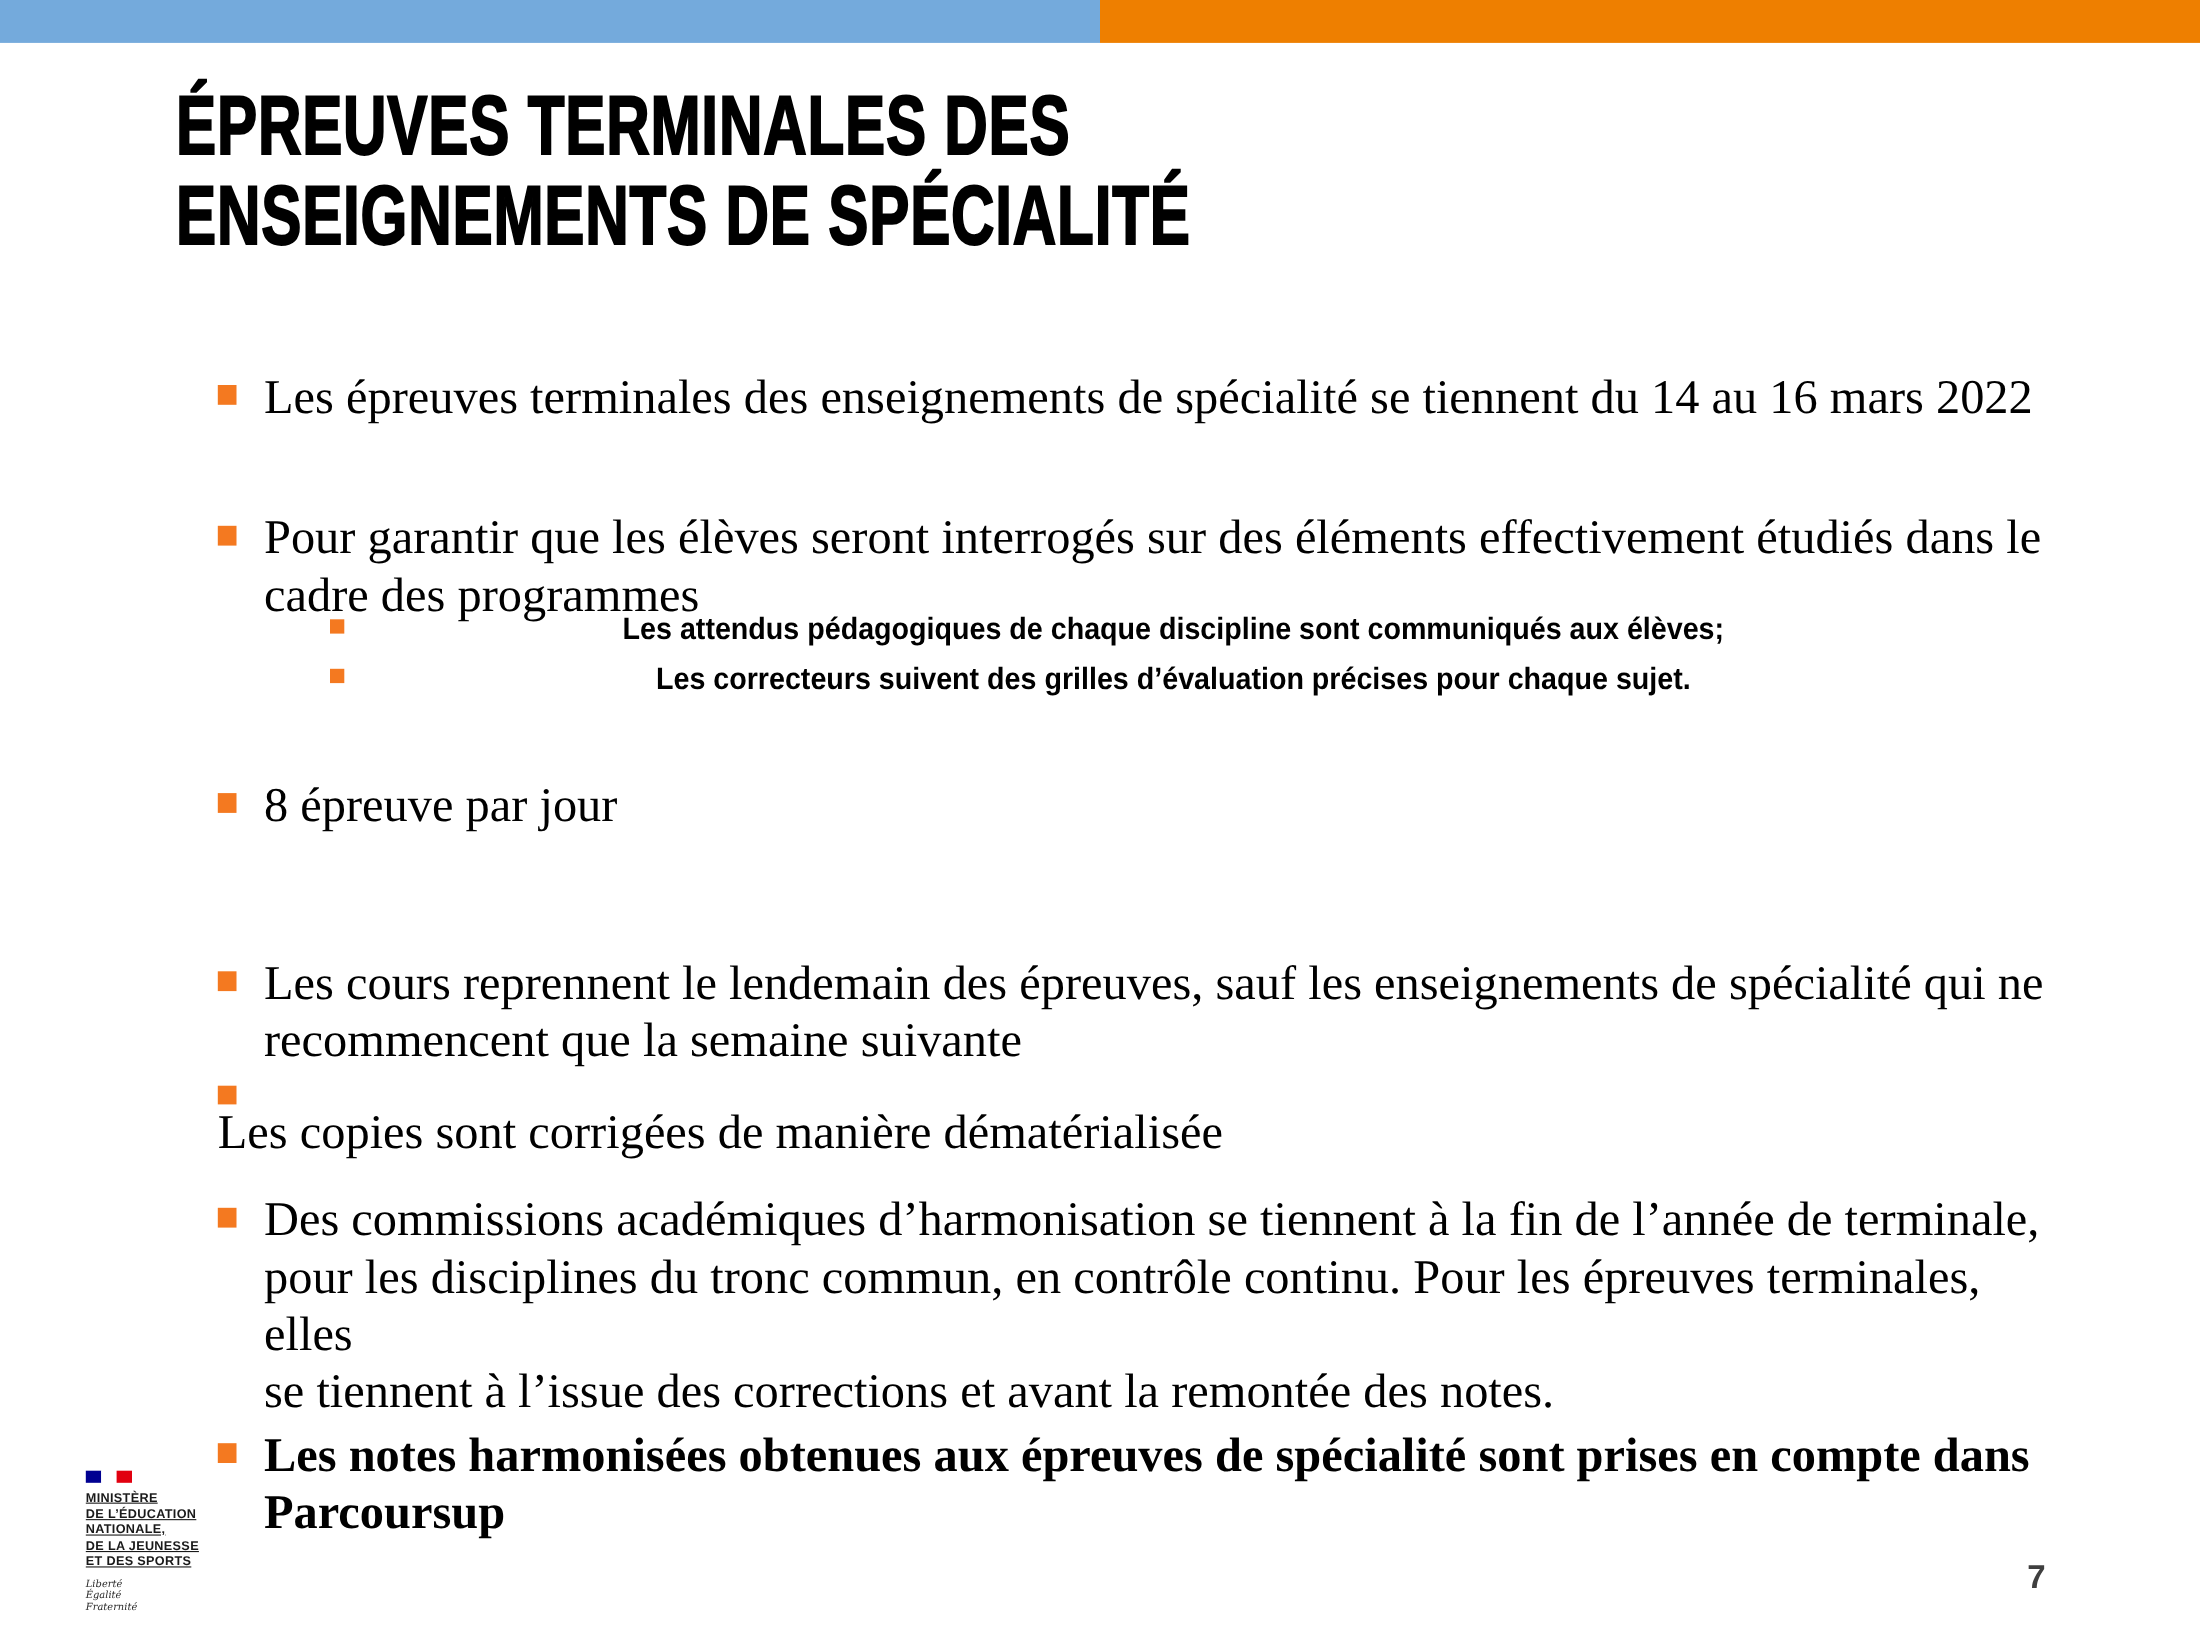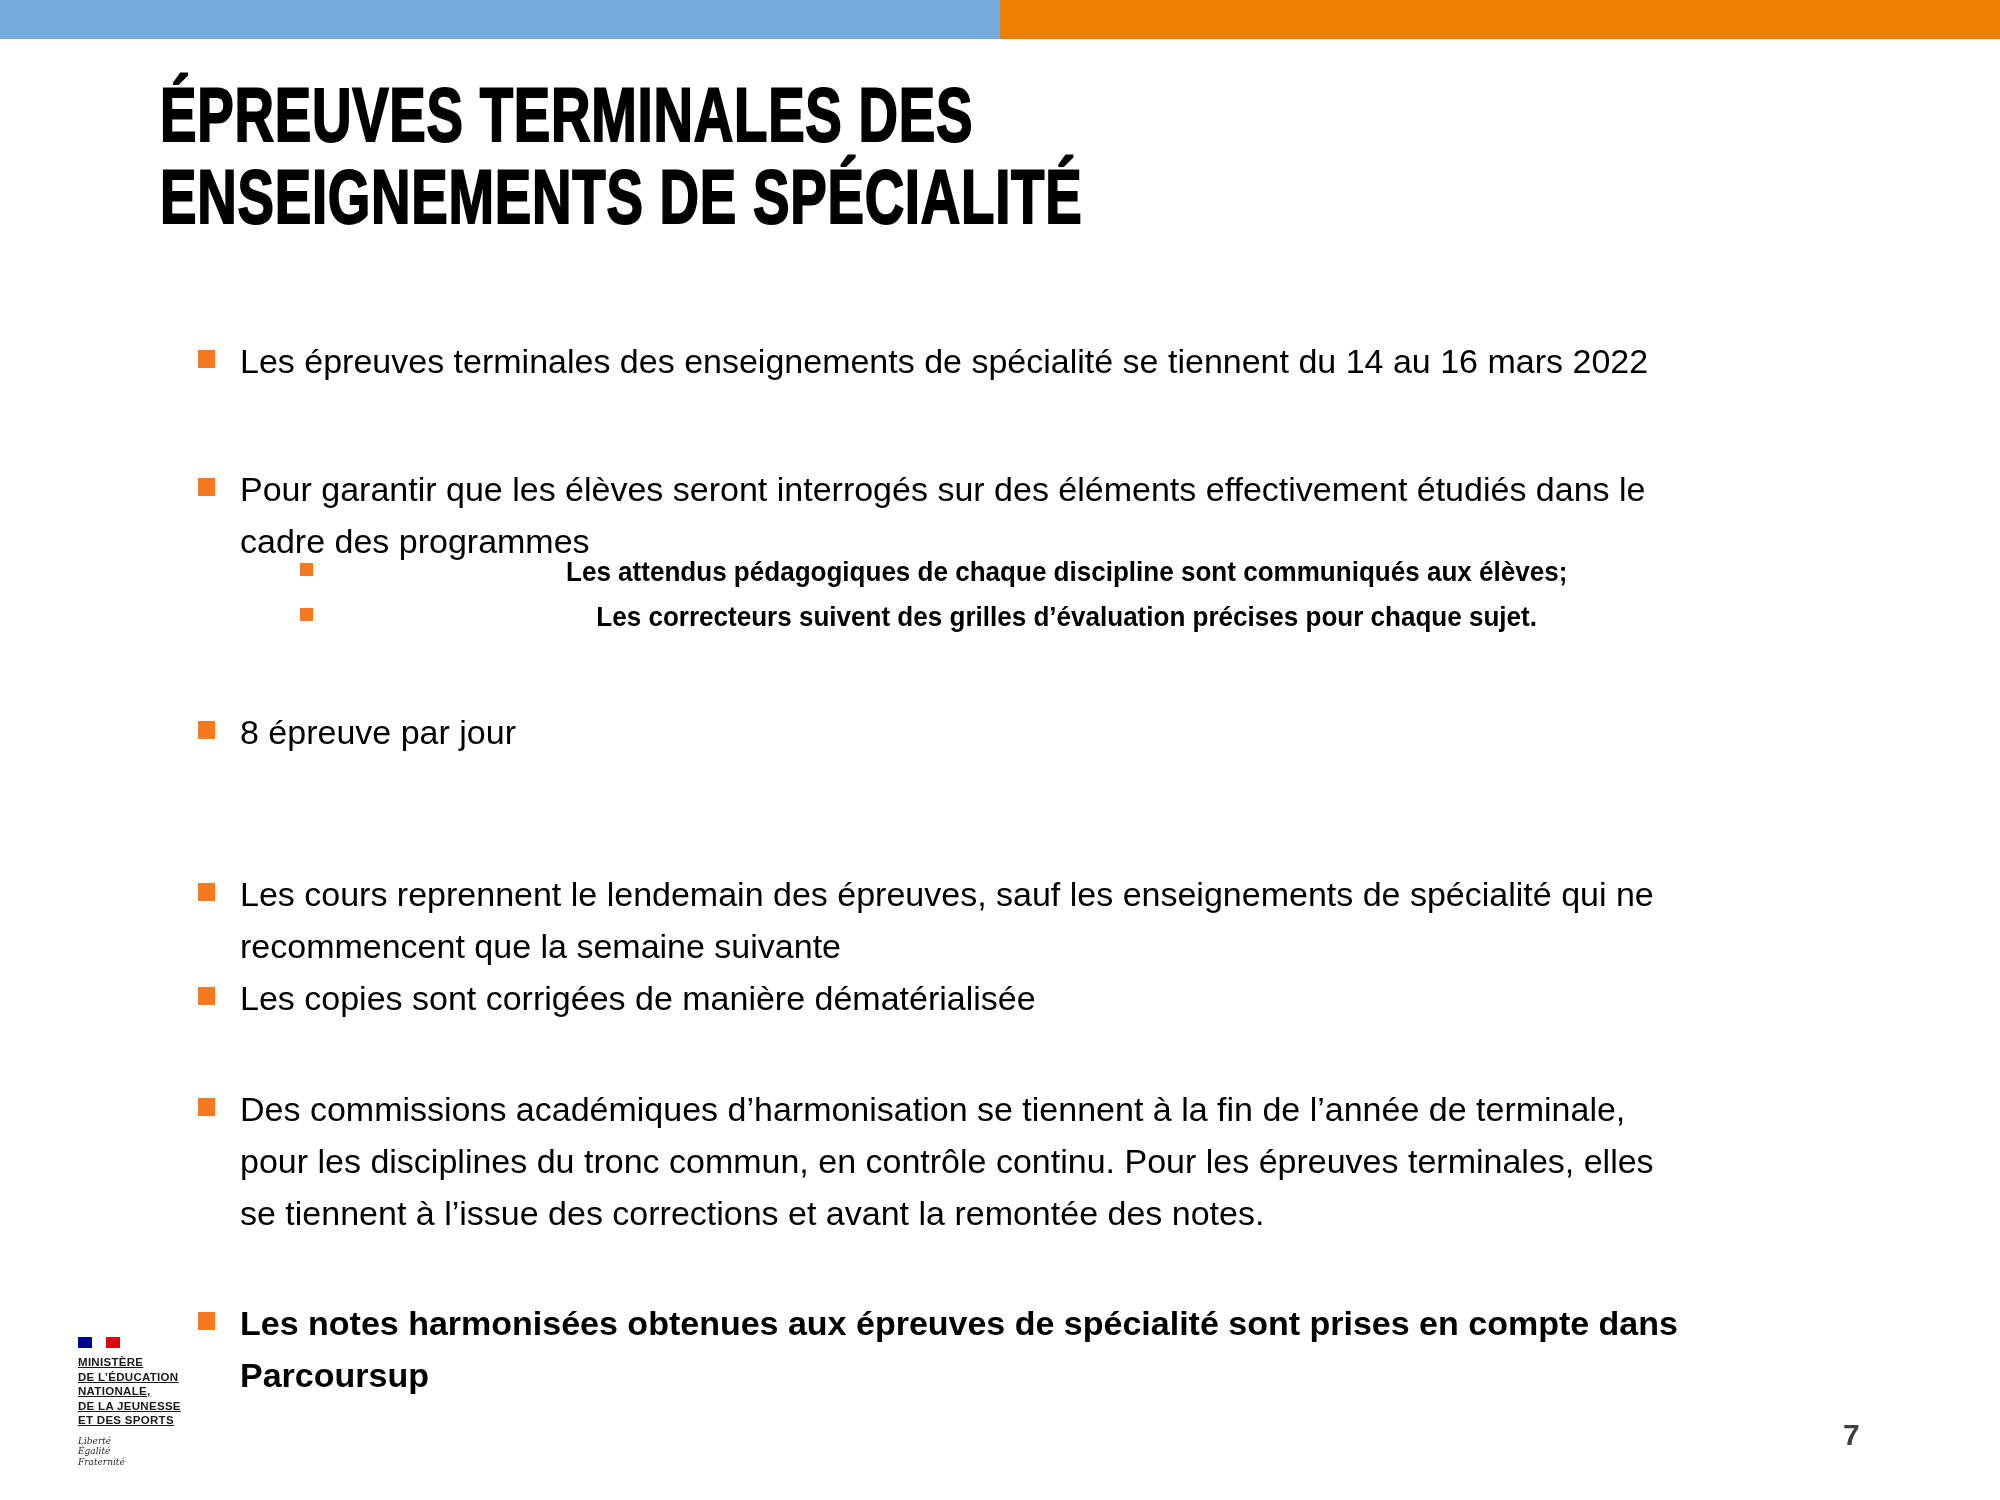--- a/index.html
+++ b/index.html
@@ -20,36 +20,36 @@
     transform: scaleX(0.72); transform-origin: 0 0;
     text-transform: uppercase; white-space: pre-line;
   }
 
   
   .item { position: absolute; display: flex; align-items: flex-start; }
   .item .txt { white-space: pre-line; color: #000; }
 
   .lvl1 { left: 198px; width: 1695px; }
   .lvl1 .sq { flex: 0 0 17px; width: 17px; height: 18px; margin-top: 15px; margin-right: 25px; background: #F47920; }
-  .lvl1 .txt { font-size: 34px; line-height: 52px; width: 1650px; }
+  .lvl1 .txt { font-size: 44px; line-height: 52px; width: 1650px; font-family: Liberation Serif, serif; }
 
   .lvl2 { left: 300px; width: 1620px; text-align: center; }
   .lvl2 .sq { flex: 0 0 13px; width: 13px; height: 13px; margin-top: 14px; margin-right: 12px; background: #F47920; }
   .lvl2 .txt { font-size: 28px; line-height: 45px; font-weight: bold; width: 1600px;
                transform: scaleX(0.93); transform-origin: 0 0; }
 
   .bold .txt { font-weight: bold; }
 
   .pos-b1 { top: 335px; }
   .pos-b2 { top: 463px; }
   .pos-s1 { top: 549px; }
   .pos-s2 { top: 594px; }
   .pos-b3 { top: 706px; }
   .pos-b4 { top: 868px; }
-  .pos-b5 { top: 972px; }
+  .pos-b5 { top: 972px; flex-direction: column; }
   .pos-b6 { top: 1083px; }
   .pos-b7 { top: 1297px; }
 
   
   .logo { position: absolute; left: 78px; top: 1337px; width: 180px; }
   .logo-flag { display: flex; height: 11px; width: 44px; }
   .logo-flag .f-blue { width: 14px; height: 11px; background: #000091; }
   .logo-flag .f-white { width: 14px; height: 11px; background: #ffffff; }
   .logo-flag .f-red { width: 14px; height: 11px; background: #E1000F; }
   .logo-ministry { margin-top: 7px; font-size: 11.5px; font-weight: bold; line-height: 14.5px;

